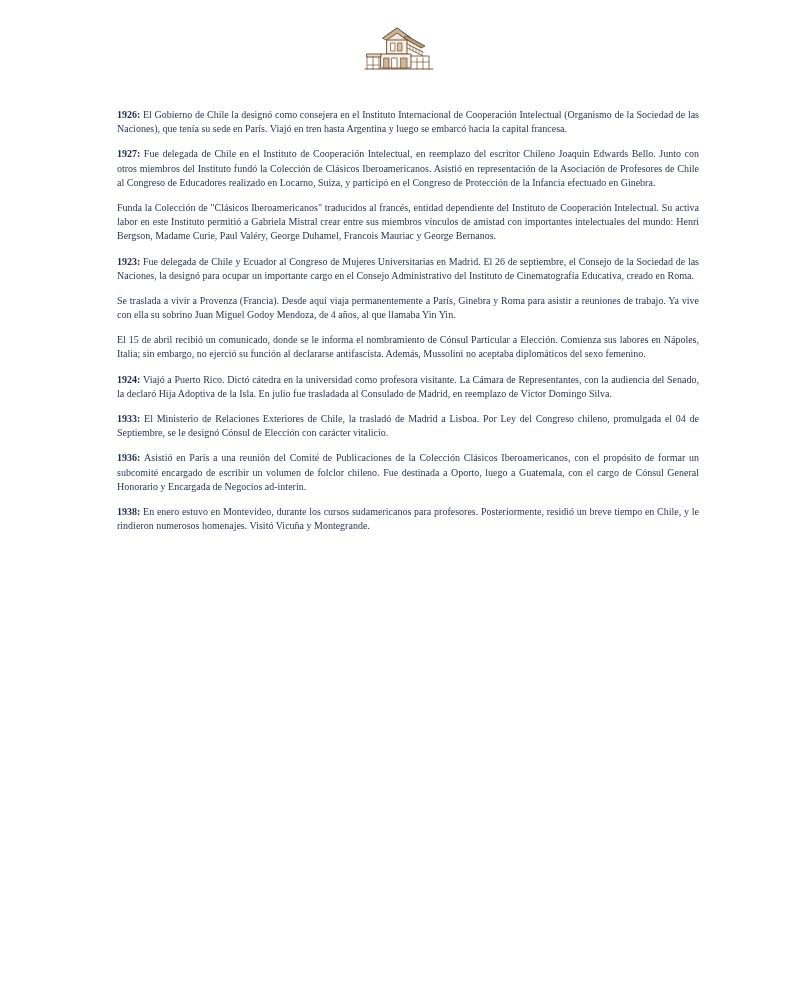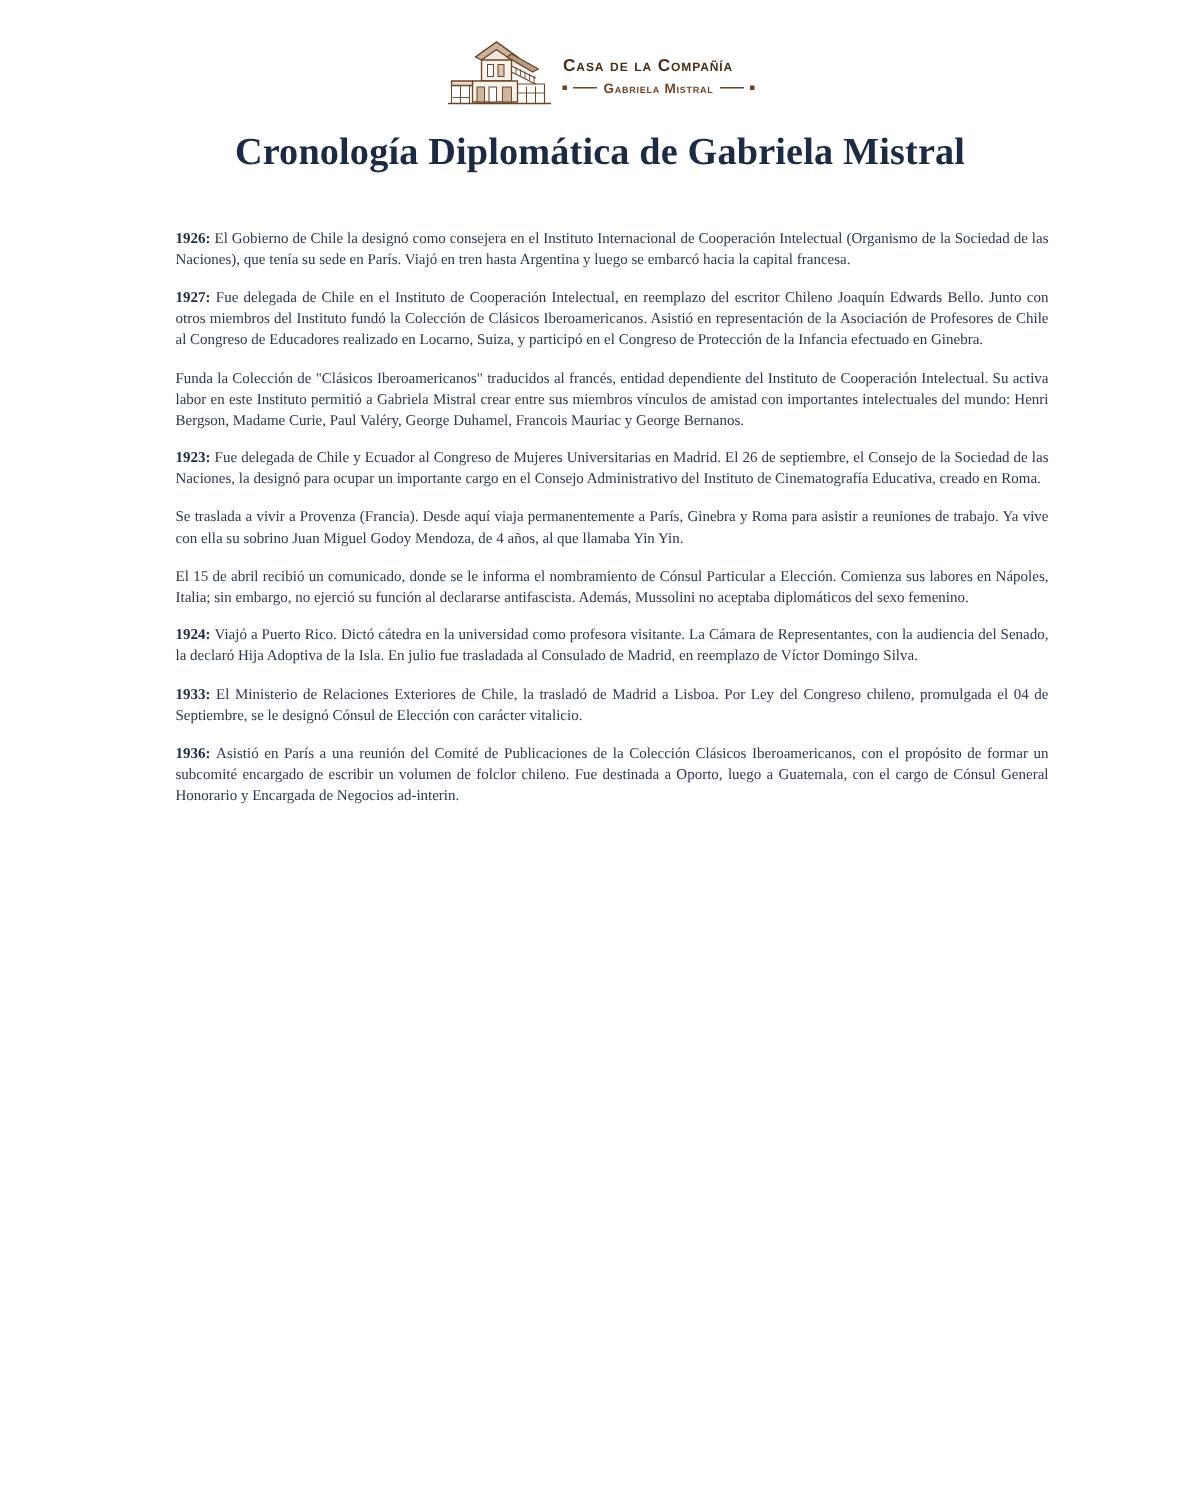--- a/index.html
+++ b/index.html
@@ -161,35 +161,24 @@
           <rect x="38" y="34" width="6" height="10" fill="#cdb79e" stroke="#6d4526" stroke-width="0.7"></rect>
 
           <path d="M48 32 L66 32 L66 45" stroke="#6d4526" stroke-width="0.8"></path>
           <path d="M54 34 L54 45 M60 34 L60 45" stroke="#6d4526" stroke-width="0.7"></path>
           <path d="M48 38 L66 38" stroke="#6d4526" stroke-width="0.6"></path>
 
           <path d="M5 41 L16 41" stroke="#6d4526" stroke-width="0.6"></path>
         </g>
       </svg>
 
-      <div class="logo-words">
-        <div class="logo-line1">Casa de la Compañía</div>
-        <div class="logo-line2-wrap">
-          <span class="logo-dot"></span>
-          <span class="logo-rule"></span>
-          <span class="logo-line2">Gabriela Mistral</span>
-          <span class="logo-rule right"></span>
-          <span class="logo-dot"></span>
-        </div>
-      </div>
 
     </div>
   </div>
 
-  <h1 class="doc-title">Cronología Diplomática de Gabriela Mistral</h1>
 
   <div class="body-block">
     <p class="entry"><span class="year">1926</span><span class="year">: </span><span>El Gobierno de Chile la designó como consejera en el Instituto Internacional de Cooperación Intelectual (Organismo de la Sociedad de las Naciones), que tenía su sede en París. Viajó en tren hasta Argentina y luego se embarcó hacia la capital francesa.</span></p>
 
     <p class="entry"><span class="year">1927</span><span class="year">: </span><span>Fue delegada de Chile en el Instituto de Cooperación Intelectual, en reemplazo del escritor Chileno Joaquín Edwards Bello. Junto con otros miembros del Instituto fundó la Colección de Clásicos Iberoamericanos. Asistió en representación de la Asociación de Profesores de Chile al Congreso de Educadores realizado en Locarno, Suiza, y participó en el Congreso de Protección de la Infancia efectuado en Ginebra.</span></p>
 
     <p class="entry"><span class="year"></span><span class="year"></span><span>Funda la Colección de "Clásicos Iberoamericanos" traducidos al francés, entidad dependiente del Instituto de Cooperación Intelectual. Su activa labor en este Instituto permitió a Gabriela Mistral crear entre sus miembros vínculos de amistad con importantes intelectuales del mundo: Henri Bergson, Madame Curie, Paul Valéry, George Duhamel, Francois Mauriac y George Bernanos.</span></p>
 
     <p class="entry"><span class="year">1923</span><span class="year">: </span><span>Fue delegada de Chile y Ecuador al Congreso de Mujeres Universitarias en Madrid. El 26 de septiembre, el Consejo de la Sociedad de las Naciones, la designó para ocupar un importante cargo en el Consejo Administrativo del Instituto de Cinematografía Educativa, creado en Roma.</span></p>
 
@@ -197,15 +186,16 @@
 
 
     <p class="entry"><span class="year"></span><span class="year"></span><span>El 15 de abril recibió un comunicado, donde se le informa el nombramiento de Cónsul Particular a Elección. Comienza sus labores en Nápoles, Italia; sin embargo, no ejerció su función al declararse antifascista. Además, Mussolini no aceptaba diplomáticos del sexo femenino.</span></p>
 
     <p class="entry"><span class="year">1924</span><span class="year">: </span><span>Viajó a Puerto Rico. Dictó cátedra en la universidad como profesora visitante. La Cámara de Representantes, con la audiencia del Senado, la declaró Hija Adoptiva de la Isla. En julio fue trasladada al Consulado de Madrid, en reemplazo de Víctor Domingo Silva.</span></p>
 
     <p class="entry"><span class="year">1933</span><span class="year">: </span><span>El Ministerio de Relaciones Exteriores de Chile, la trasladó de Madrid a Lisboa. Por Ley del Congreso chileno, promulgada el 04 de Septiembre, se le designó Cónsul de Elección con carácter vitalicio.</span></p>
 
     <p class="entry"><span class="year">1936</span><span class="year">: </span><span>Asistió en París a una reunión del Comité de Publicaciones de la Colección Clásicos Iberoamericanos, con el propósito de formar un subcomité encargado de escribir un volumen de folclor chileno. Fue destinada a Oporto, luego a Guatemala, con el cargo de Cónsul General Honorario y Encargada de Negocios ad-interin.</span></p>
 
+    <p class="entry"><span class="year">1938</span><span class="year">: </span><span>En enero estuvo en Montevideo, durante los cursos sudamericanos para profesores. Posteriormente, residió un breve tiempo en Chile, y le rindieron numerosos homenajes. Visitó Vicuña y Montegrande.</span></p>
   </div>
 
 </div>
 
 </body></html>

